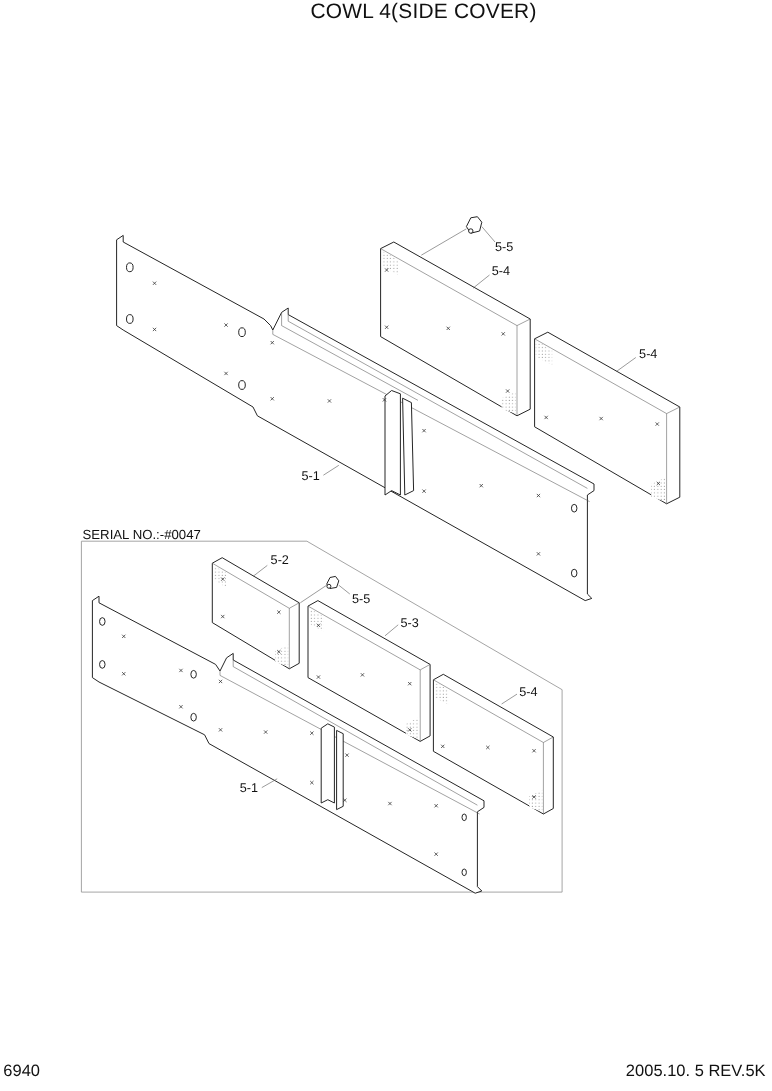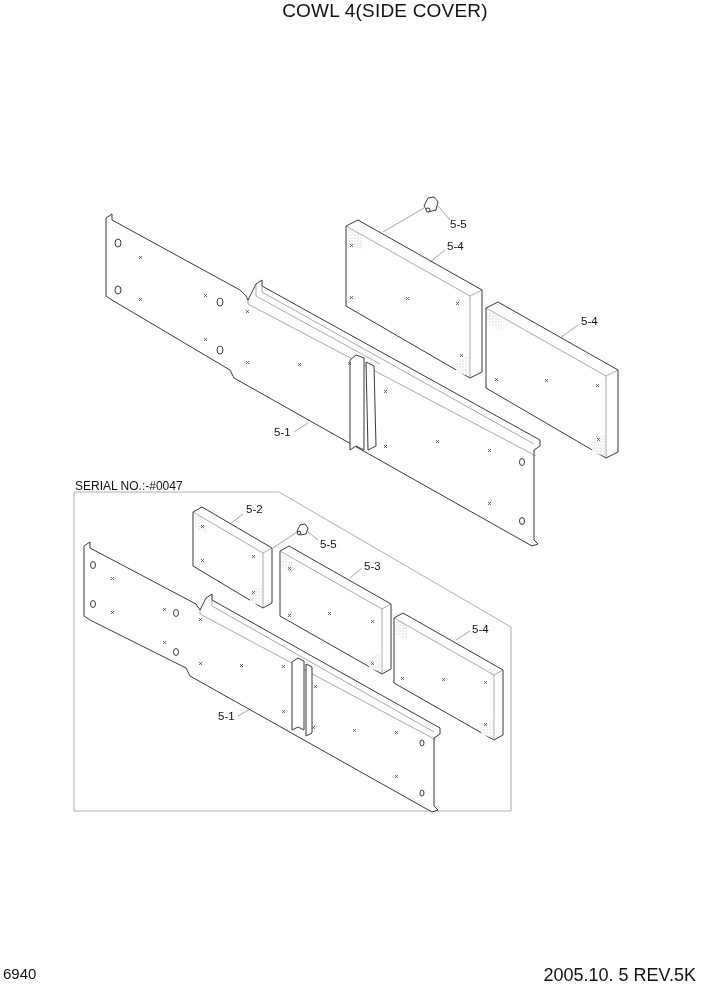--- a/index.html
+++ b/index.html
@@ -1,21 +1,21 @@
 <!DOCTYPE html>
 <html><head>
 <meta charset="utf-8">
 <style>
   html, body { margin: 0; padding: 0; background: #ffffff; }
   body { width: 702px; height: 992px; position: relative; overflow: hidden;
          font-family: "Liberation Sans", sans-serif; color: #111; }
   .title { position: absolute; left: 0; top: 0; width: 702px; text-align: center;
            font-size: 19px; letter-spacing: 0.2px; line-height: 22px; padding-left: 34px; }
   .footer-left { position: absolute; left: 3px; top: 965px; font-size: 15px; }
-  .footer-right { position: absolute; right: 6px; top: 965px; font-size: 18px; }
+  .footer-right { position: absolute; right: 6px; top: 965px; font-size: 15px; }
   svg.drawing { position: absolute; left: 0; top: 0; }
   .callout { font-family: "Liberation Sans", sans-serif; font-size: 11.5px; fill: #111; }
   .serial { font-family: "Liberation Sans", sans-serif; font-size: 12px; fill: #111; }
   .ol { fill: #fff; stroke: #222; stroke-width: 0.9; }
   .thin { fill: none; stroke: #555; stroke-width: 0.5; }
   .lead { fill: none; stroke: #666; stroke-width: 0.6; }
   .frame { fill: none; stroke: #999; stroke-width: 0.8; }
   .hatch { fill: url(#dots); stroke: none; }
   .x { stroke: #333; stroke-width: 0.7; }
 </style>

